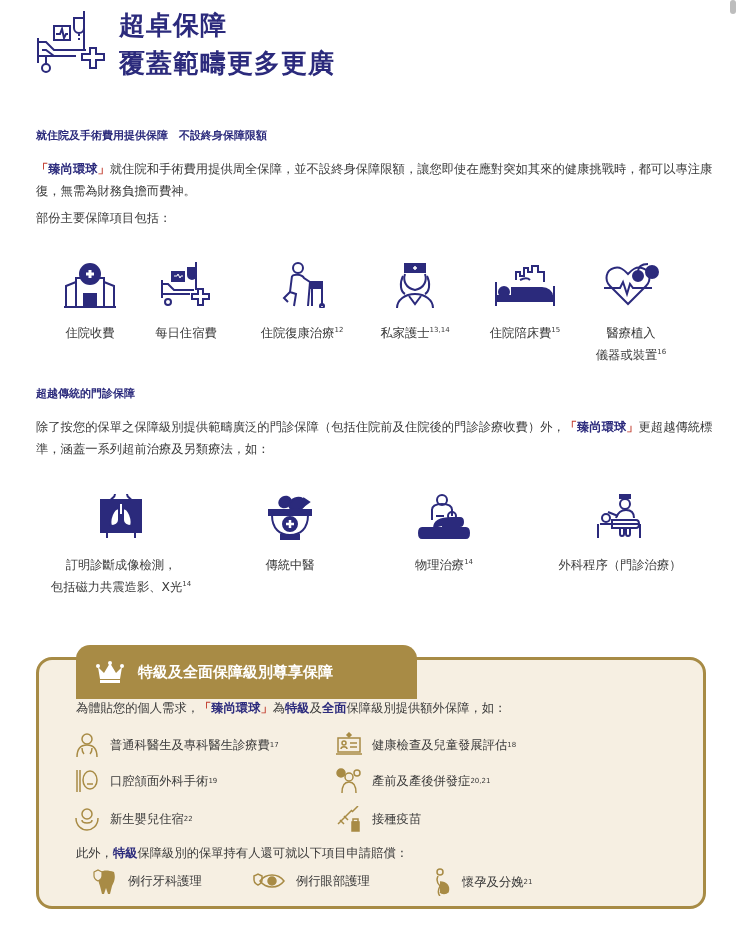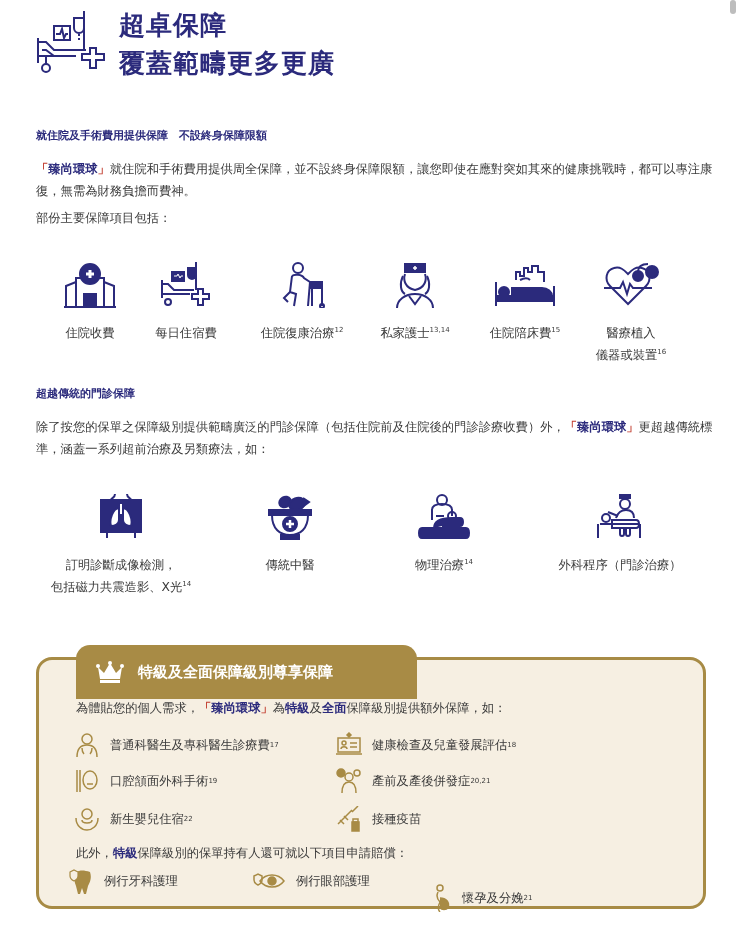--- a/index.html
+++ b/index.html
@@ -279,36 +279,36 @@
       <rect x="17" y="13" width="5" height="3"></rect>
   </svg>
   <span>接種疫苗</span>
     <sup></sup>
 </div>
 
 <div class="gold-text" style="left:76px;top:845px;">
   <span>此外，</span><span class="brand">特級</span><span>保障級別的保單持有人還可就以下項目申請賠償：</span>
 </div>
 
-<div class="gold-item" style="left:68px;top:868px;">
+<div class="gold-item" style="left:92px;top:868px;">
   <svg width="26" height="26" viewBox="0 0 26 26">
     <path d="M8 4c4-2 8-2 14 0c2 6 0 10-2 14l-2 8h-2l-2-6-2 6h-2l-2-8c-2-4-2-10 0-14z" fill="#a88b45"></path>
     <path d="M2 4l4-2 4 2v4c0 3-4 5-4 5s-4-2-4-5z" fill="#f6efe2" stroke="#a88b45" stroke-width="1.2"></path>
   </svg>
   <span>例行牙科護理</span>
 </div>
 <div class="gold-item" style="left:252px;top:868px;">
   <svg width="34" height="26" viewBox="0 0 34 26" fill="none" stroke="#a88b45" stroke-width="1.5">
     <path d="M2 8l4-2 4 2v4c0 3-4 5-4 5s-4-2-4-5z"></path>
     <path d="M8 13c6-8 18-8 24 0c-6 8-18 8-24 0z"></path>
     <circle cx="20" cy="13" r="4" fill="#a88b45"></circle>
   </svg>
   <span>例行眼部護理</span>
 </div>
-<div class="gold-item" style="left:432px;top:868px;margin-top:16px;">
+<div class="gold-item" style="left:432px;top:868px;">
   <svg width="20" height="28" viewBox="0 0 20 28" fill="none" stroke="#a88b45" stroke-width="1.5">
     <circle cx="8" cy="4" r="3"></circle>
     <path d="M6 8c-2 4 0 8 2 10c-2 4-2 8 0 10"></path>
     <path d="M8 14c6 0 10 4 8 10c-2 2-6 2-8 0" fill="#a88b45"></path>
   </svg>
   <span>懷孕及分娩</span>
     <sup>21</sup>
 </div>
 
 </body></html>

